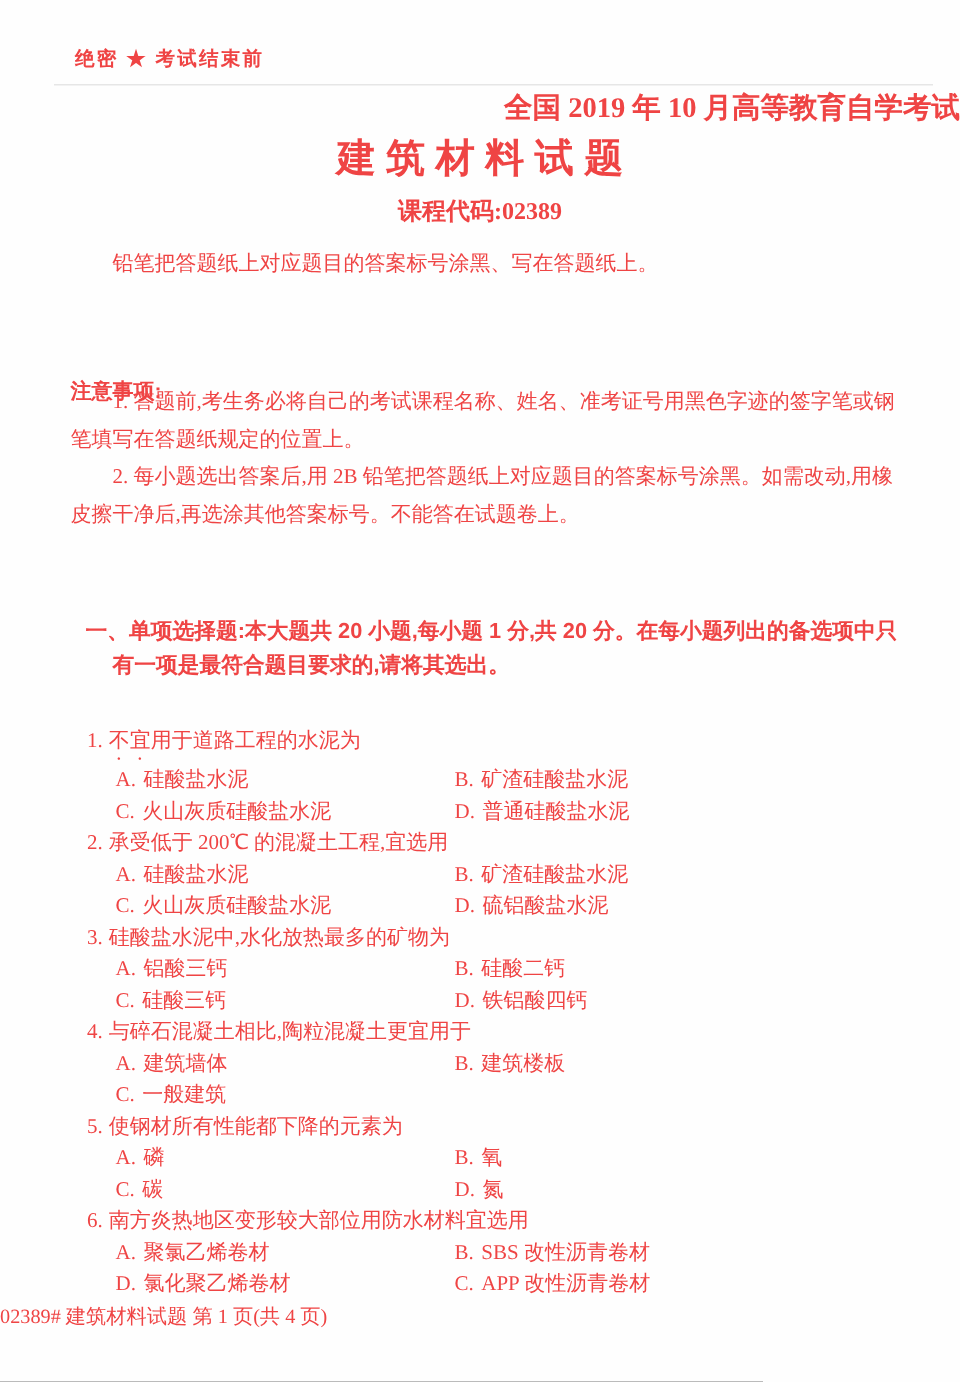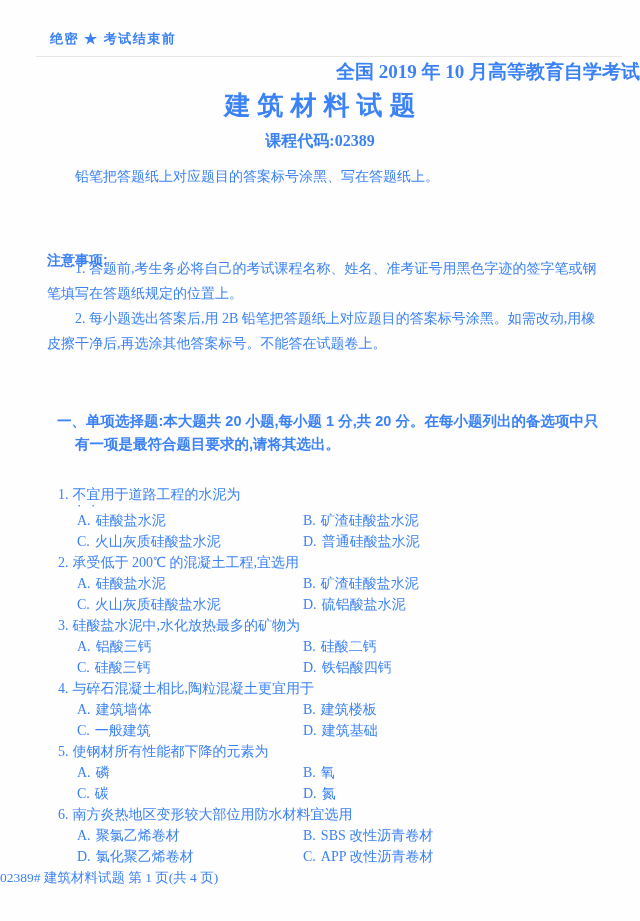--- a/index.html
+++ b/index.html
@@ -1,21 +1,21 @@
 <!DOCTYPE html>
 <html lang="zh"><head>
 <meta charset="utf-8">
 <style>
   html,body { margin:0; padding:0; background:#888; }
   .page {
     position:relative;
     width:640px; height:921px;
     margin:0 auto;
     background:#fefefe;
-    color:#3b82f6;
+    color:#ef4444;
     font-family:"Liberation Serif", serif;
     overflow:hidden;
     text-decoration:underline;
   }
   .classification {
     position:absolute; left:50px; top:30px;
     font-family:"Liberation Sans", sans-serif;
     font-weight:bold; font-size:13px; letter-spacing:1.5px;
   }
   .hairline {
@@ -141,21 +141,20 @@
         <div class="opt"><span class="opt-label">D.</span><span>铁铝酸四钙</span></div>
       </div>
     </div>
 
     <div class="q">
       <div class="q-stem"><span class="q-num">4.</span><span>与碎石混凝土相比,陶粒混凝土更宜用于</span></div>
       <div class="q-options">
         <div class="opt"><span class="opt-label">A.</span><span>建筑墙体</span></div>
         <div class="opt"><span class="opt-label">B.</span><span>建筑楼板</span></div>
         <div class="opt"><span class="opt-label">C.</span><span>一般建筑</span></div>
-        <div class="opt"><span class="opt-label">D.</span><span>建筑基础</span></div>
       </div>
     </div>
 
     <div class="q">
       <div class="q-stem"><span class="q-num">5.</span><span>使钢材所有性能都下降的元素为</span></div>
       <div class="q-options">
         <div class="opt"><span class="opt-label">A.</span><span>磷</span></div>
         <div class="opt"><span class="opt-label">B.</span><span>氧</span></div>
         <div class="opt"><span class="opt-label">C.</span><span>碳</span></div>
         <div class="opt"><span class="opt-label">D.</span><span>氮</span></div>

